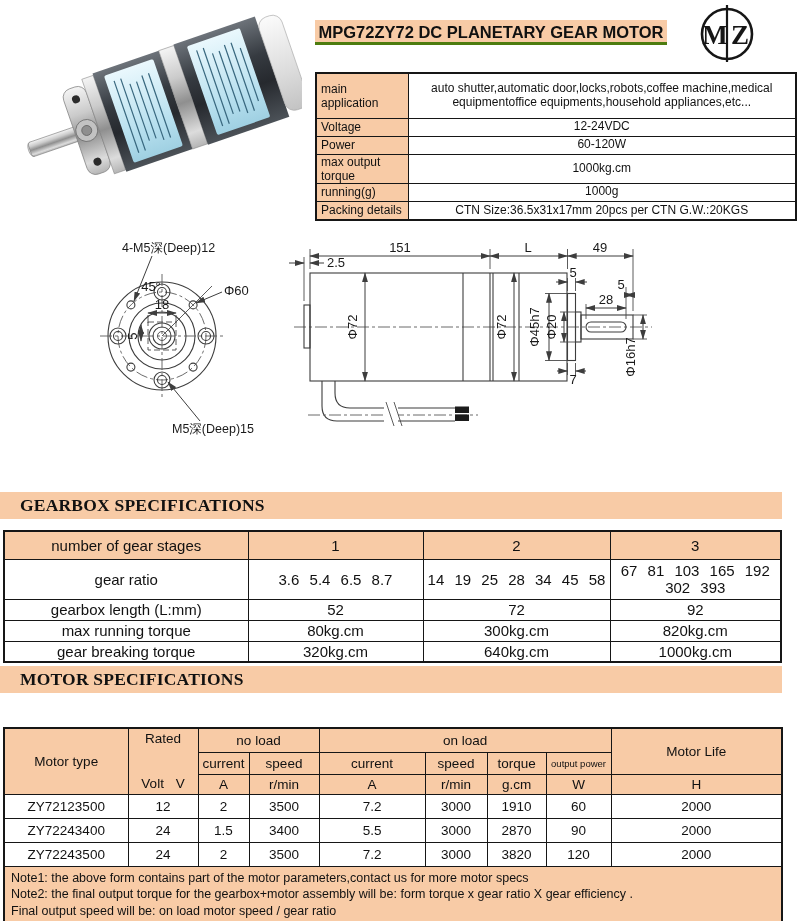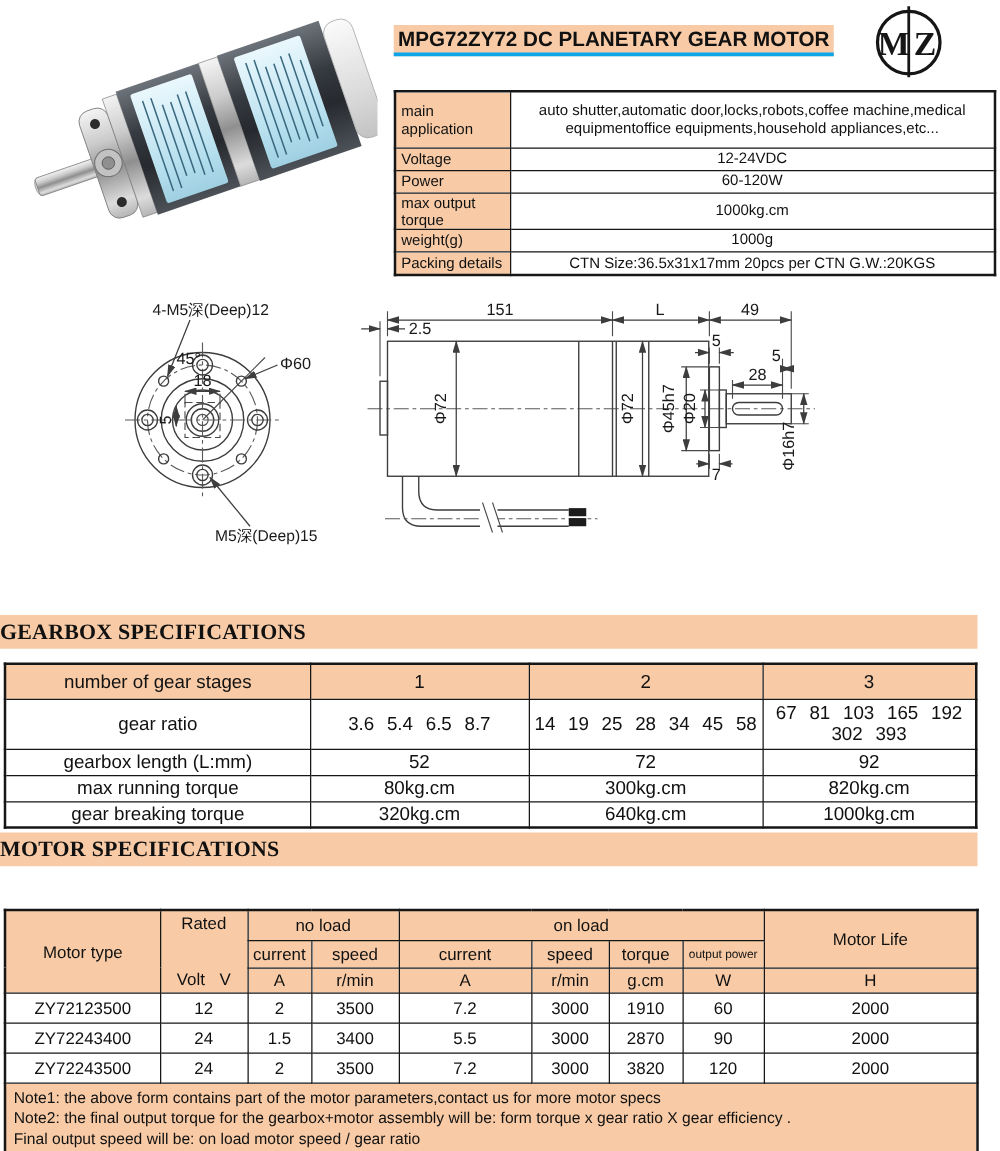--- a/index.html
+++ b/index.html
@@ -3,21 +3,21 @@
 <meta charset="utf-8">
 <style>
   * { margin:0; padding:0; box-sizing:border-box; }
   html,body { background:#fff; }
   body { width:800px; height:921px; font-family:"Liberation Sans", sans-serif; color:#111; }
   .page { position:relative; width:800px; height:921px; background:#fff; overflow:hidden; }
 
   
   .photo { position:absolute; left:10px; top:12px; width:292px; height:198px; }
   .title-bar { position:absolute; left:315px; top:20px; width:352px; height:25px;
-               background:var(--accent); border-bottom:3px solid #0ea5e9;
+               background:var(--accent); border-bottom:3px solid #4d7c0f;
                font-weight:bold; font-size:16.5px; text-align:center; line-height:24px; }
   .logo { position:absolute; left:688px; top:4px; width:78px; height:58px; }
 
   table { border-collapse:collapse; table-layout:fixed; }
   td, th { border:1.5px solid #161616; font-weight:normal; text-align:center; vertical-align:middle; overflow:hidden; }
   table { border:2px solid #161616; }
   .accent-bg { background:var(--accent); }
 
   .spec-table { position:absolute; left:315px; top:72px; width:482px; font-size:12px; }
   .spec-table th { background:var(--accent); text-align:left; padding-left:4px;margin-top:35px; }
@@ -27,21 +27,21 @@
   .drawing text { font-size:13px; fill:#1a1a1a; }
   .drawing .cjk { font-size:12.5px; }
   .dline { stroke:#3d3d3d; stroke-width:1.1; fill:none; }
   .thin  { stroke:#4a4a4a; stroke-width:0.9; fill:none; }
   .cl    { stroke:#5a5a5a; stroke-width:0.9; fill:none; stroke-dasharray:12 3 3 3; }
   .dsh   { stroke:#4a4a4a; stroke-width:0.9; fill:none; stroke-dasharray:6 3; }
   .dim   { stroke:#3d3d3d; stroke-width:1; fill:none; }
 
   .section-bar { position:absolute; left:0; width:782px; height:27px; background:var(--accent);
                  font-family:"Liberation Serif", serif; font-weight:bold; font-size:17.5px;
-                 line-height:27px; padding-left:0; letter-spacing:0.2px; }
+                 line-height:27px; padding-left:20px; letter-spacing:0.2px; }
   #gearbox-bar { top:492px; }
   #motor-bar { top:666px; }
 
   .gearbox-table { position:absolute; left:3px; top:530px; width:779px; font-size:15px; }
   .gearbox-table tr.hdr { height:28px; }
   .gearbox-table tr.ratio { height:40px; }
   .gearbox-table tr.std { height:21px; }
   .wsgap { word-spacing:6px; white-space:pre-line; line-height:17px; }
 
   .motor-table { position:absolute; left:3px; top:727px; width:780px; font-size:13.5px; }
@@ -145,21 +145,21 @@
     </tr>
     <tr style="height:18px">
       <th>Power</th>
       <td>60-120W</td>
     </tr>
     <tr style="height:18px">
       <th>max output torque</th>
       <td>1000kg.cm</td>
     </tr>
     <tr style="height:18px">
-      <th>weight(g)</th>
+      <th>running(g)</th>
       <td>1000g</td>
     </tr>
     <tr style="height:19px">
       <th>Packing details</th>
       <td>CTN Size:36.5x31x17mm  20pcs per CTN  G.W.:20KGS</td>
     </tr>
   </tbody>
     </table>
 
   <svg class="drawing" viewBox="0 0 800 270">

